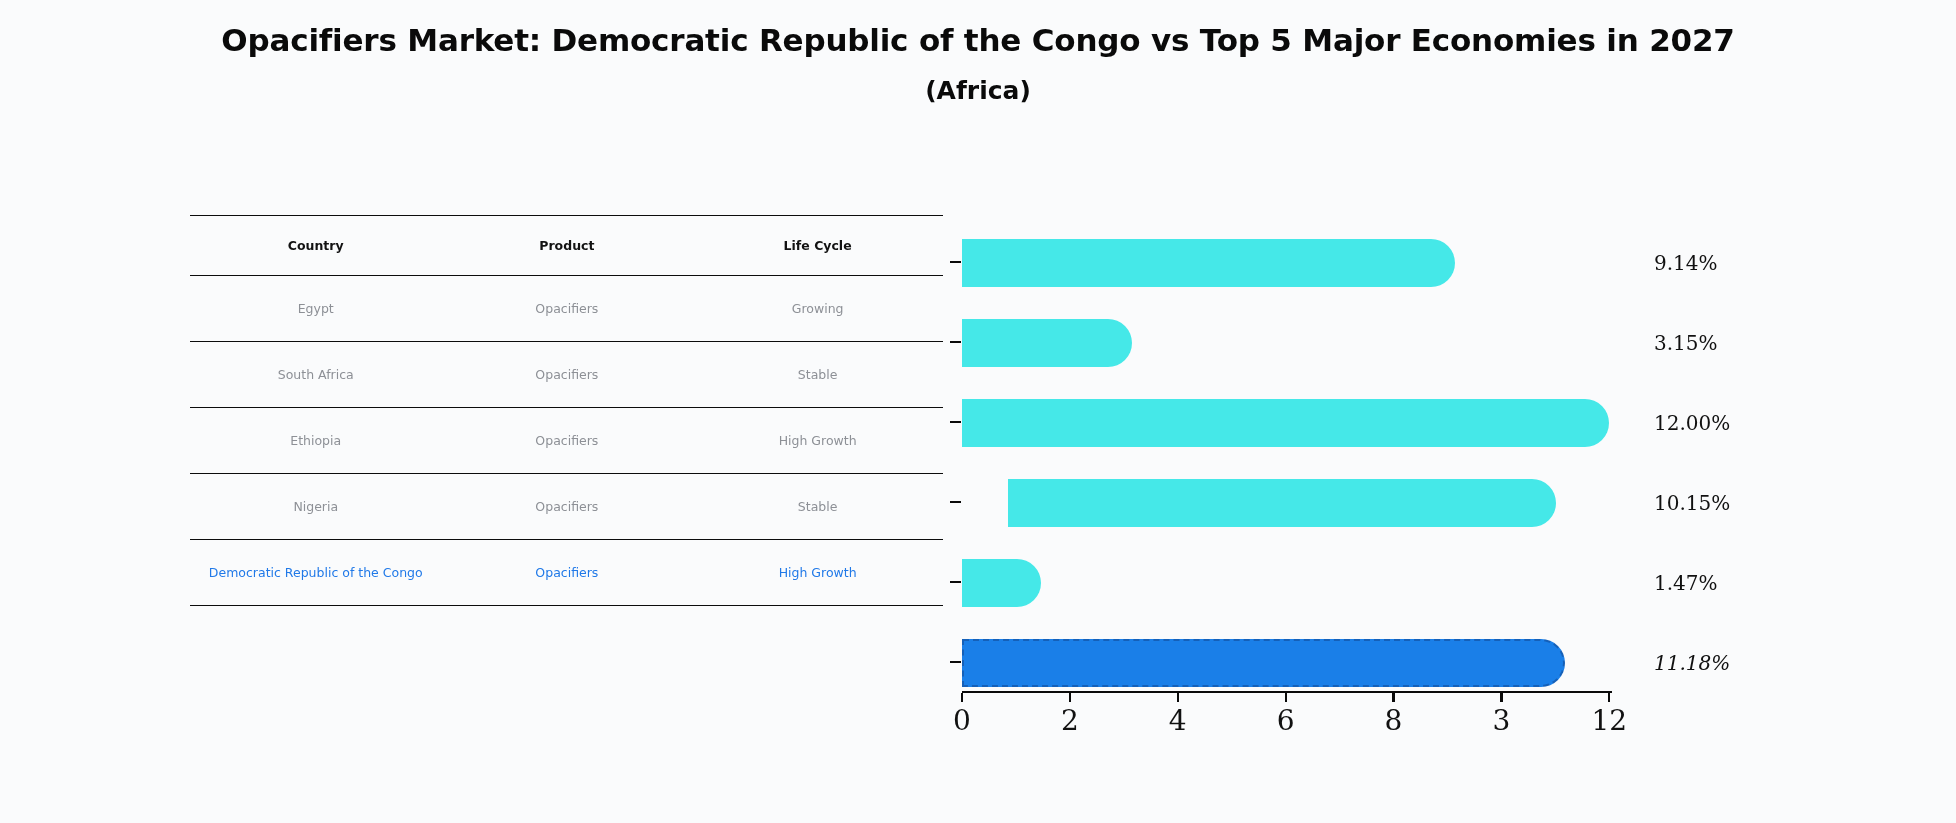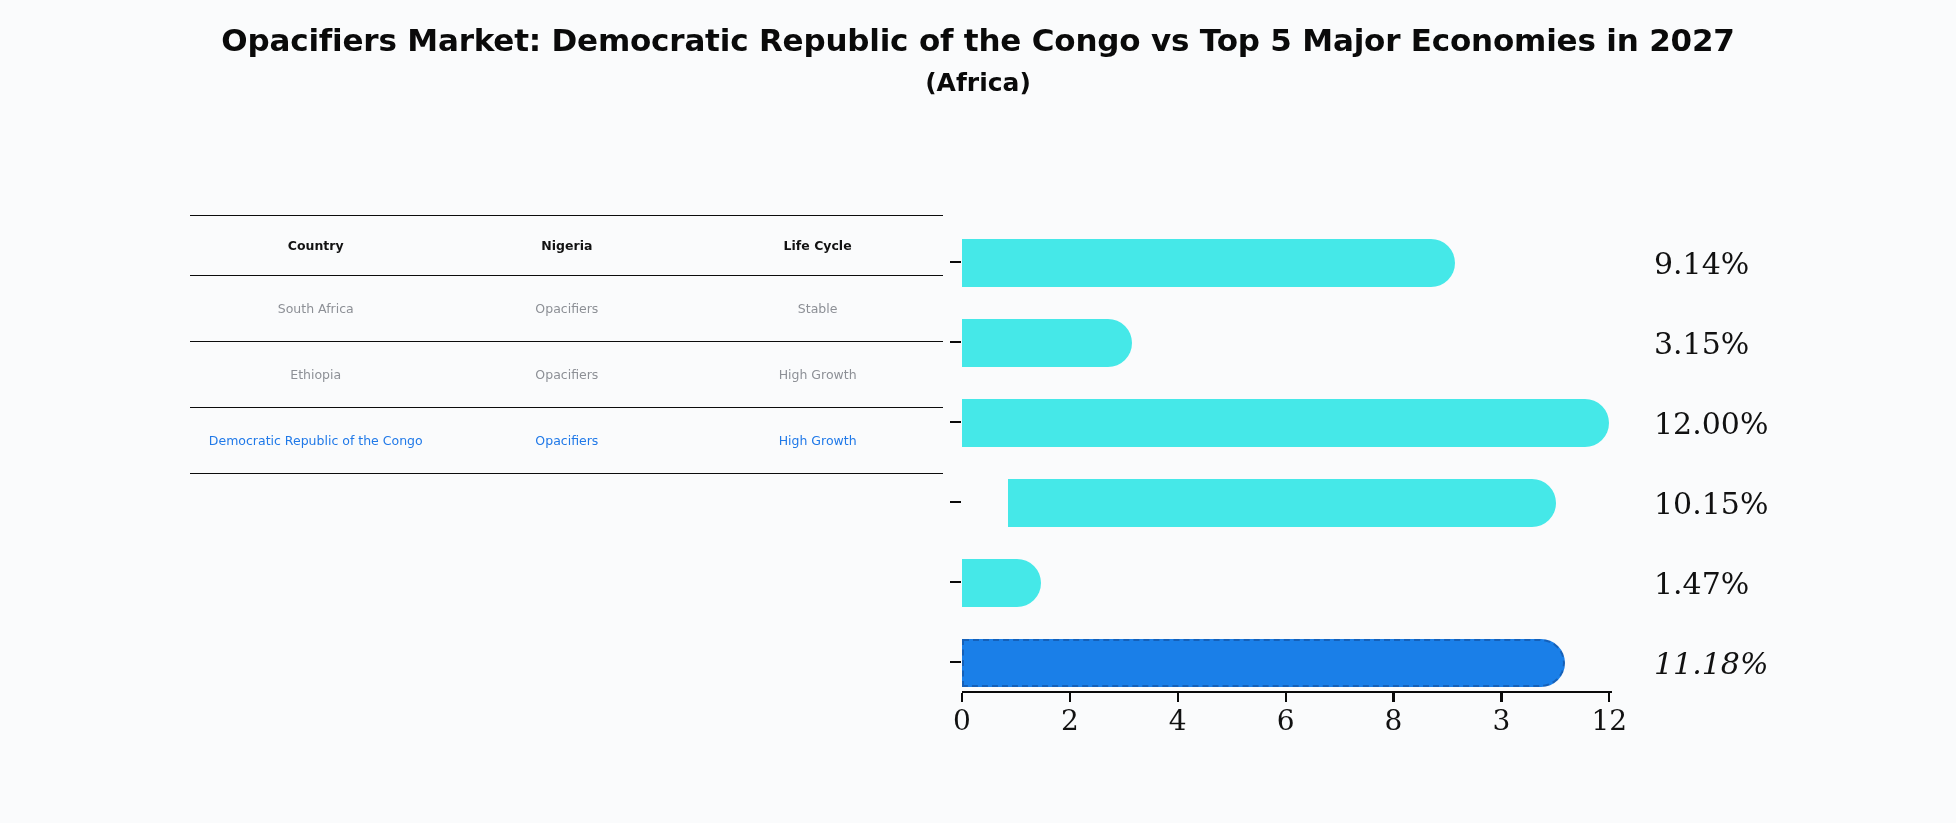--- a/index.html
+++ b/index.html
@@ -33,21 +33,21 @@
     line-height: 1.45;
     white-space: nowrap;
     margin-top: 10px;
   }
   #title-line-2 {
     display: block;
     font-size: 25px;
     font-weight: bold;
     color: #0a0a0a;
     line-height: 1.45;
-    margin-top: 2px;
+    margin-top: 10px;
   }
 
   
   #table-panel {
     position: absolute;
     left: 190px;
     top: 215px;
     width: 753px;
   }
   table.data-table {
@@ -103,21 +103,21 @@
   }
   .bar-shape.highlight {
     background: #1a7fe8;
     border: 2.5px dashed #1560b8;
     border-radius: 0 26px 26px 0;
   }
   .bar-value {
     position: absolute;
     top: 50%;
     transform: translateY(-50%);
-    font-size: 30px;
+    font-size: 20px;
     color: #111111;
     font-family: "DejaVu Serif", "Liberation Serif", serif;
     white-space: nowrap;
   }
 
   
   #x-axis {
     position: absolute;
     left: 962px;
     top: 691px;
@@ -168,34 +168,44 @@
 <div id="table-panel">
   <table class="data-table">
     <colgroup>
       <col class="c-country">
       <col class="c-product">
       <col class="c-life">
     </colgroup>
     <thead>
       <tr>
         <th>Country</th>
-        <th>Nigeria</th>
+        <th>Product</th>
         <th>Life Cycle</th>
       </tr>
     </thead>
     <tbody id="table-body">
         <tr>
+          <td>Egypt</td>
+          <td>Opacifiers</td>
+          <td>Growing</td>
+        </tr>
+        <tr>
           <td>South Africa</td>
           <td>Opacifiers</td>
           <td>Stable</td>
         </tr>
         <tr>
           <td>Ethiopia</td>
           <td>Opacifiers</td>
           <td>High Growth</td>
+        </tr>
+        <tr>
+          <td>Nigeria</td>
+          <td>Opacifiers</td>
+          <td>Stable</td>
         </tr>
         <tr class="row-highlight">
           <td>Democratic Republic of the Congo</td>
           <td>Opacifiers</td>
           <td>High Growth</td>
         </tr>
       </tbody>
   </table>
 </div>
 

